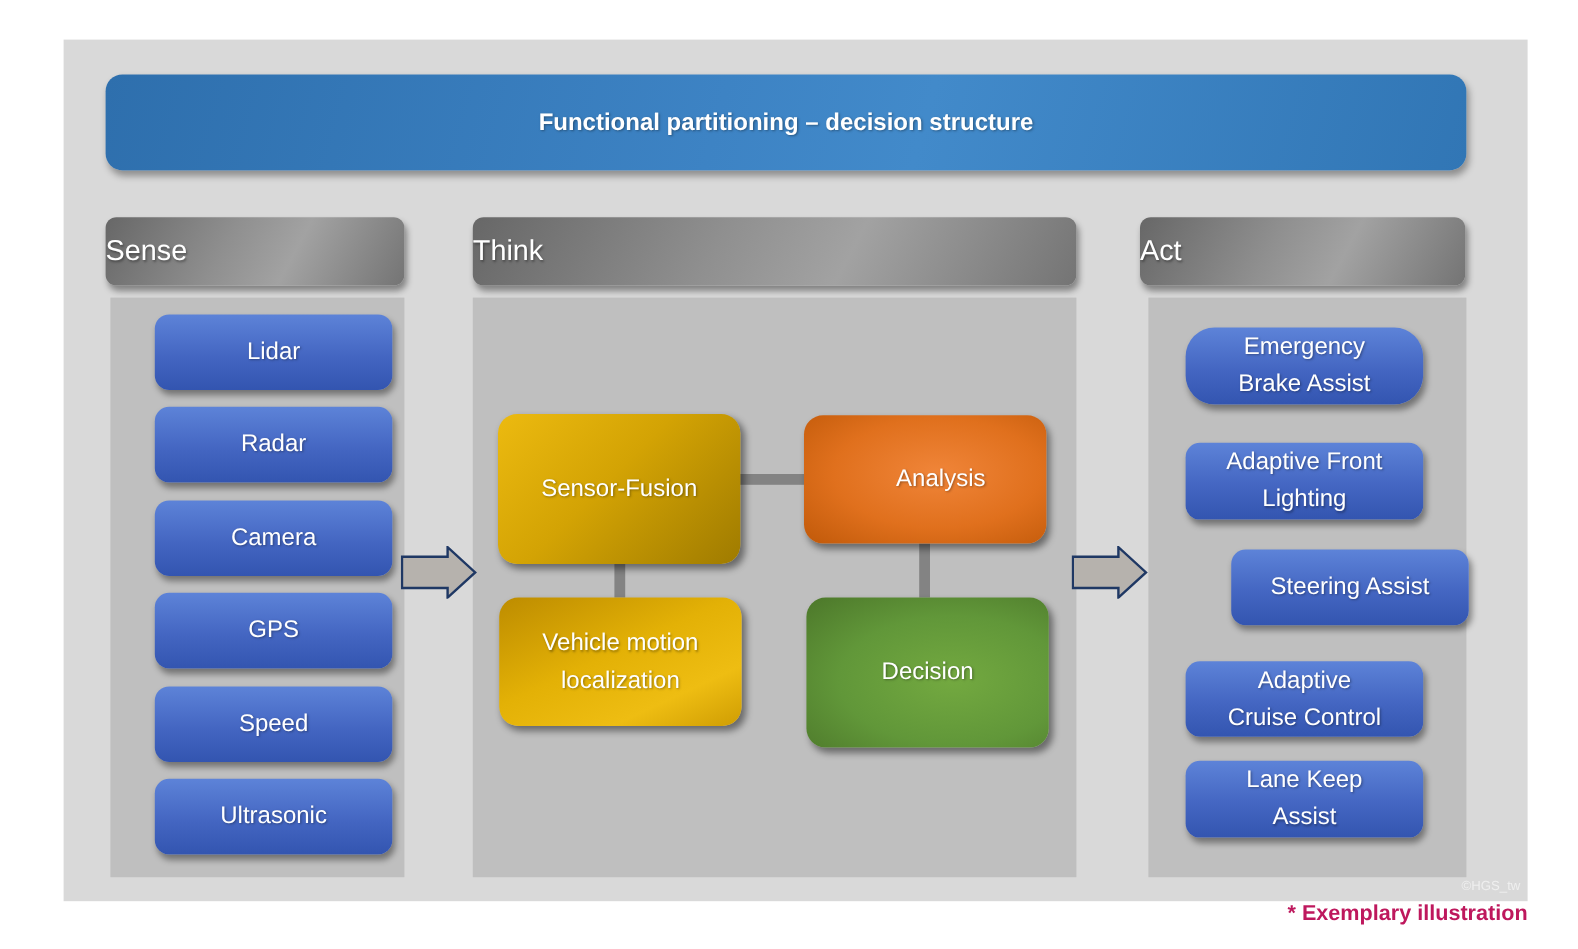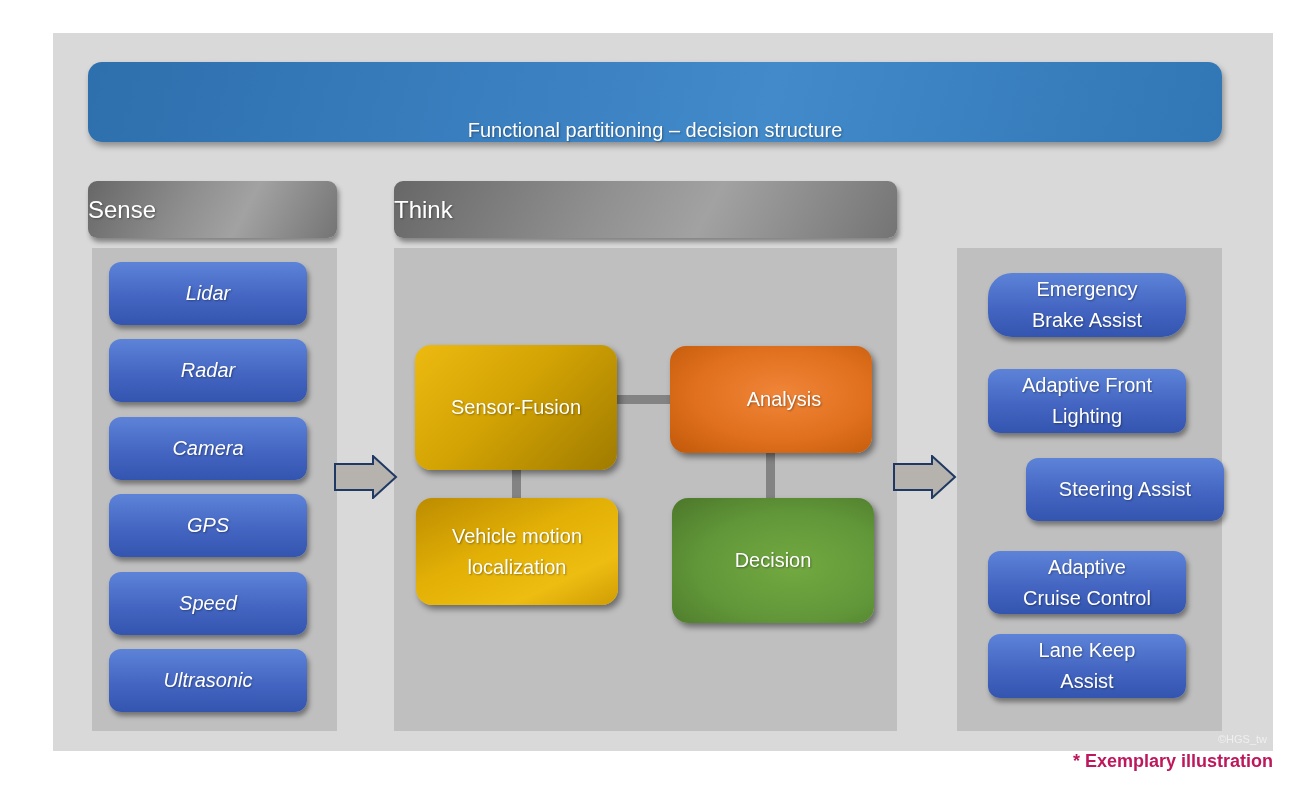--- a/index.html
+++ b/index.html
@@ -16,22 +16,23 @@
     background: #d9d9d9;
   }
   .abs { position: absolute; }
   .white-text { color: #ffffff; text-shadow: 1px 1px 2px rgba(0,0,0,0.35); }
 
   .banner {
     left: 35px; top: 29px; width: 1134px; height: 80px;
     border-radius: 14px;
     background: linear-gradient(105deg, #2e6fad 0%, #3d83c4 45%, #428aca 60%, #3176b5 100%);
     box-shadow: 2px 4px 6px rgba(0,0,0,0.35);
-    display: flex; align-items: flex-end; justify-content: center;
+    display: flex; align-items: center; justify-content: center;
     font-size: 20px;
+    font-weight: bold;
   }
 
   .col-header {
     top: 148px; height: 57px;
     border-radius: 9px;
     background: linear-gradient(118deg, #676767 0%, #8f8f8f 40%, #a2a2a2 62%, #747474 100%);
     box-shadow: 2px 4px 5px rgba(0,0,0,0.4);
     display: flex; align-items: center; 
     font-size: 24px;
   }
@@ -46,21 +47,21 @@
 
   .blue-btn {
     width: 198px; height: 63px;
     border-radius: 12px;
     background: linear-gradient(180deg, #5d83d8 0%, #4466c2 55%, #3355b0 100%);
     box-shadow: 2px 4px 5px rgba(0,0,0,0.4);
     display: flex; align-items: center; justify-content: center;
     text-align: center; font-size: 20px; line-height: 1.55;
     white-space: pre-line;
   }
-  .sense-btn { left: 56px; font-style: italic; }
+  .sense-btn { left: 76px; }
   .act-btn   { left: 935px; }
 
   .think-node {
     width: 202px; height: 125px;
     border-radius: 16px;
     box-shadow: 3px 4px 6px rgba(0,0,0,0.45);
     display: flex; align-items: center; justify-content: center;
     text-align: center; font-size: 20px; line-height: 1.55;
     white-space: pre-line;
   }
@@ -89,20 +90,23 @@
 
   <div class="abs banner white-text">
     <span>Functional partitioning – decision structure</span>
   </div>
 
   <div class="abs col-header hdr-sense white-text">
     <span>Sense</span>
   </div>
   <div class="abs col-header hdr-think white-text">
     <span>Think</span>
+  </div>
+  <div class="abs col-header hdr-act white-text">
+    <span>Act</span>
   </div>
 
   <div class="abs panel panel-sense"></div>
   <div class="abs panel panel-think"></div>
   <div class="abs panel panel-act"></div>
 
   <div class="abs blue-btn sense-btn white-text" style="top:229px">Lidar</div>
   <div class="abs blue-btn sense-btn white-text" style="top:306px">Radar</div>
   <div class="abs blue-btn sense-btn white-text" style="top:384px">Camera</div>
   <div class="abs blue-btn sense-btn white-text" style="top:461px">GPS</div>

